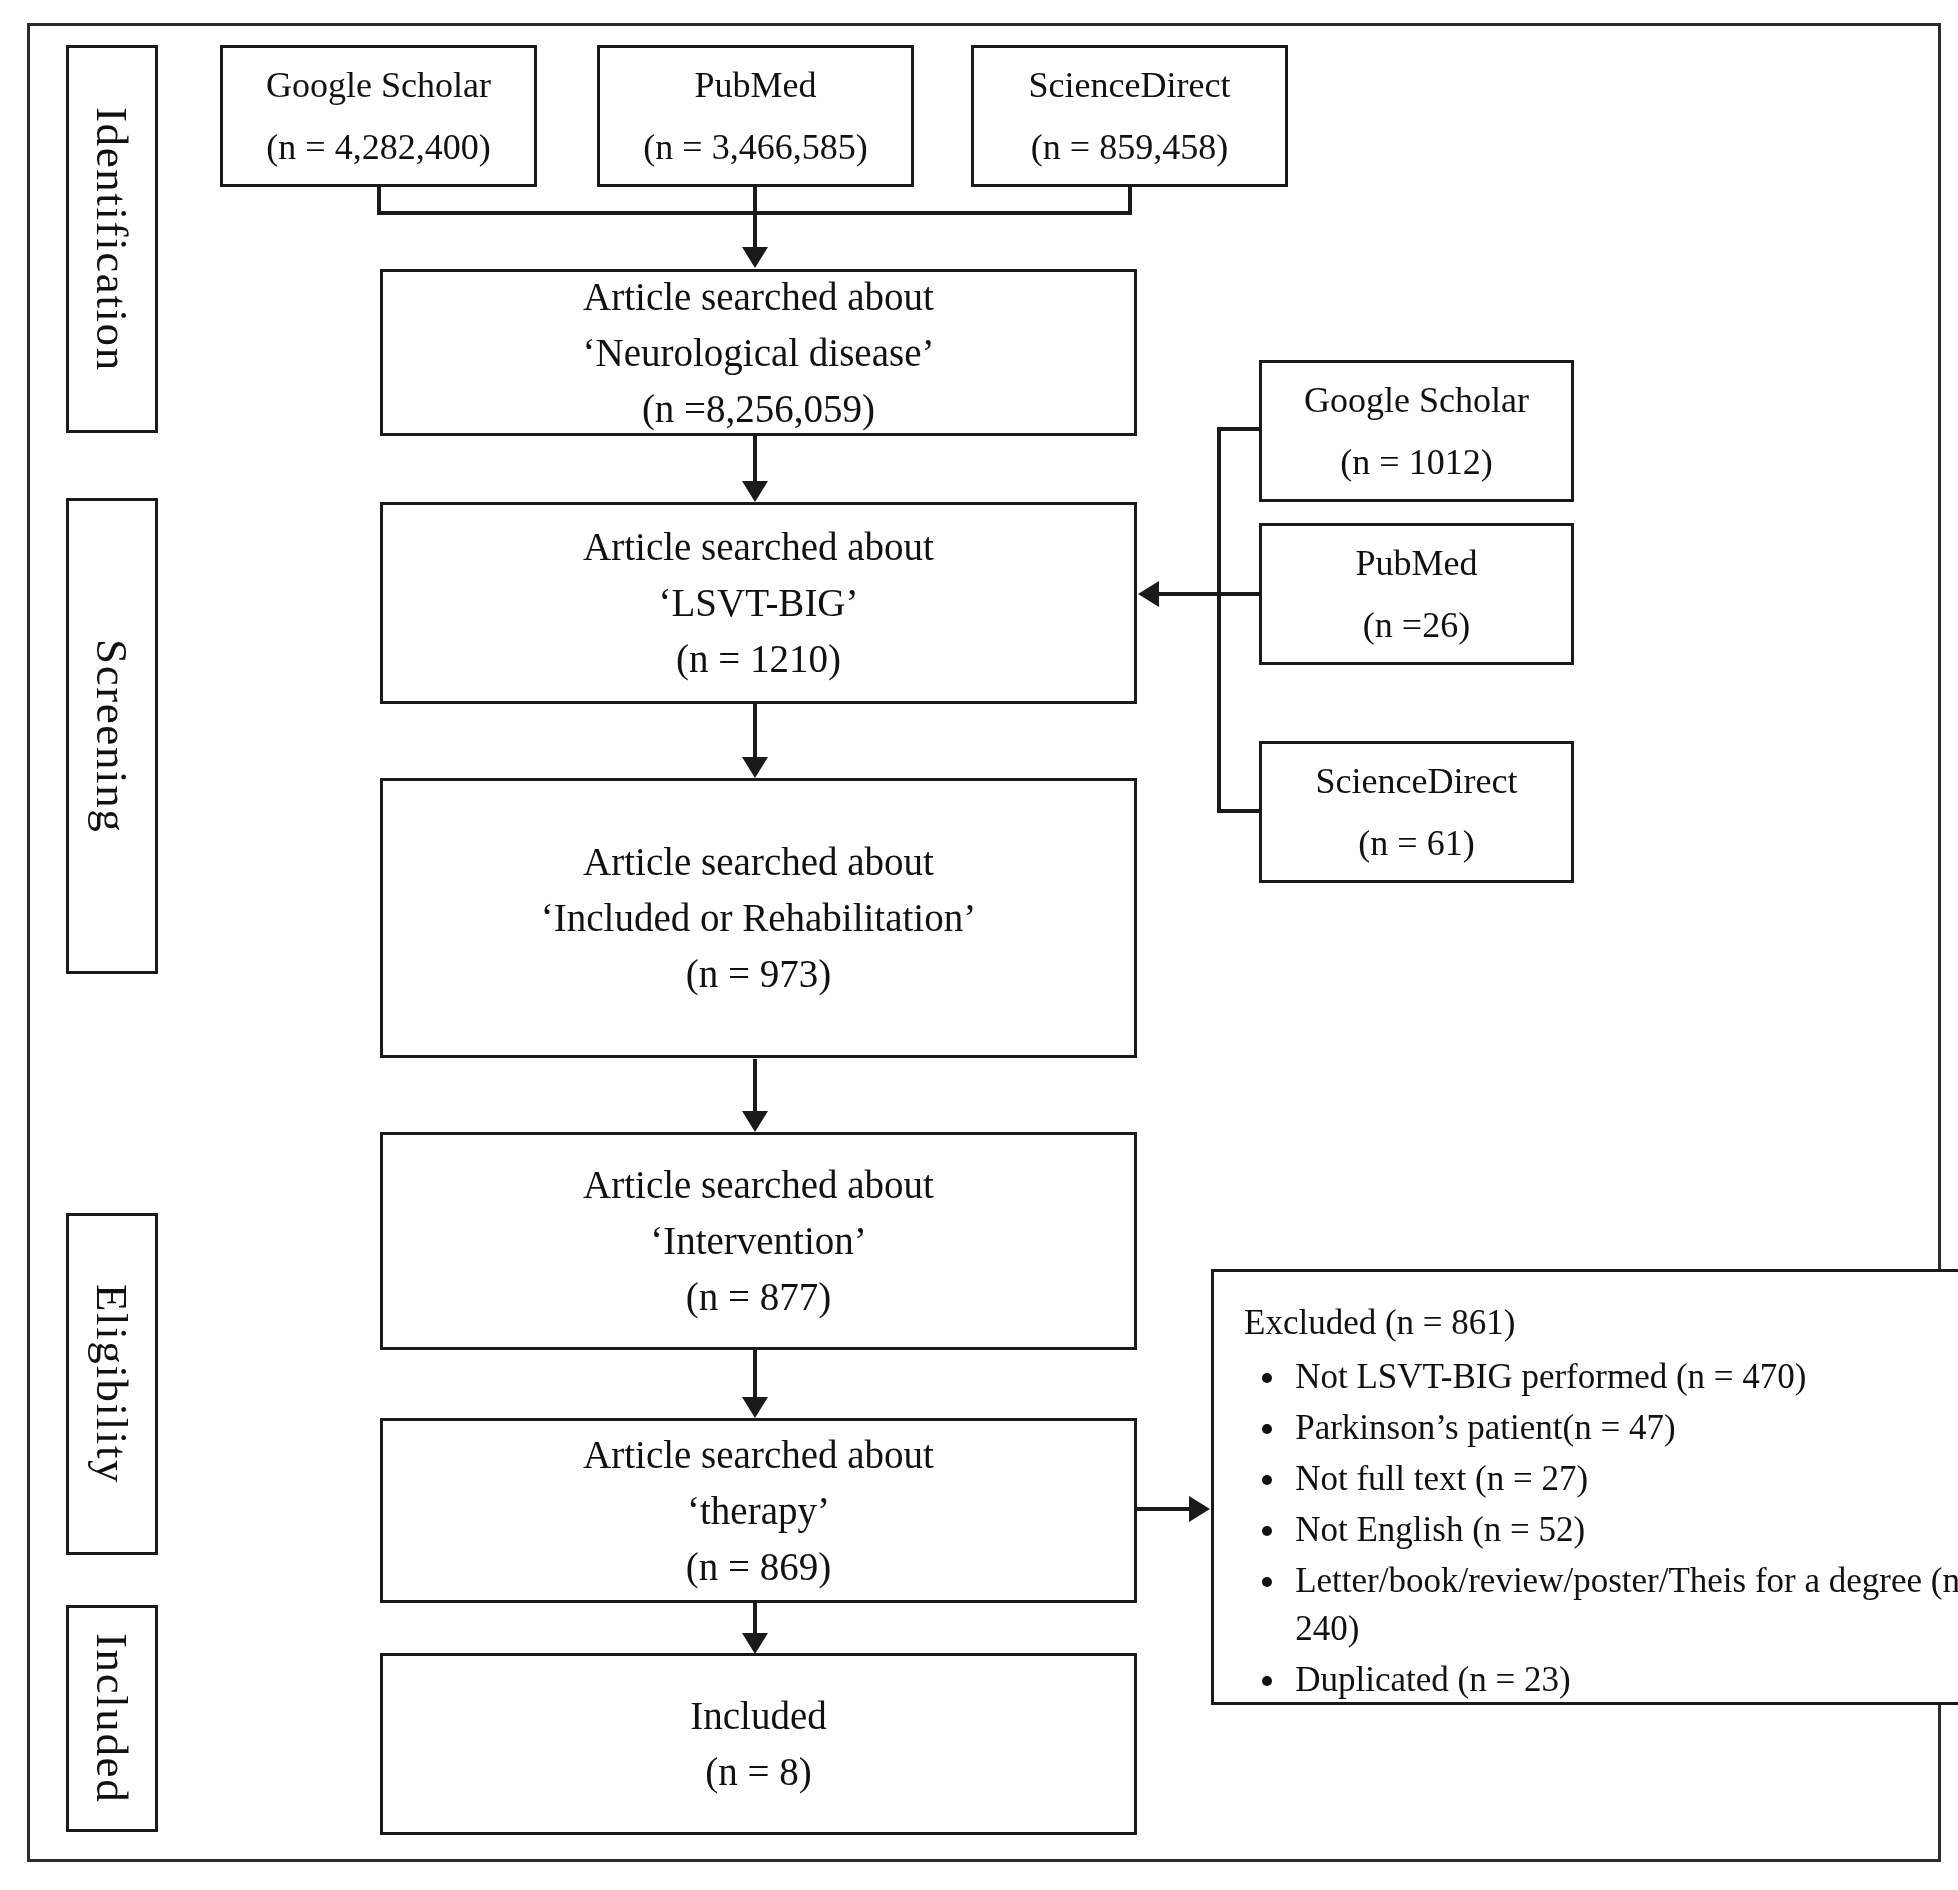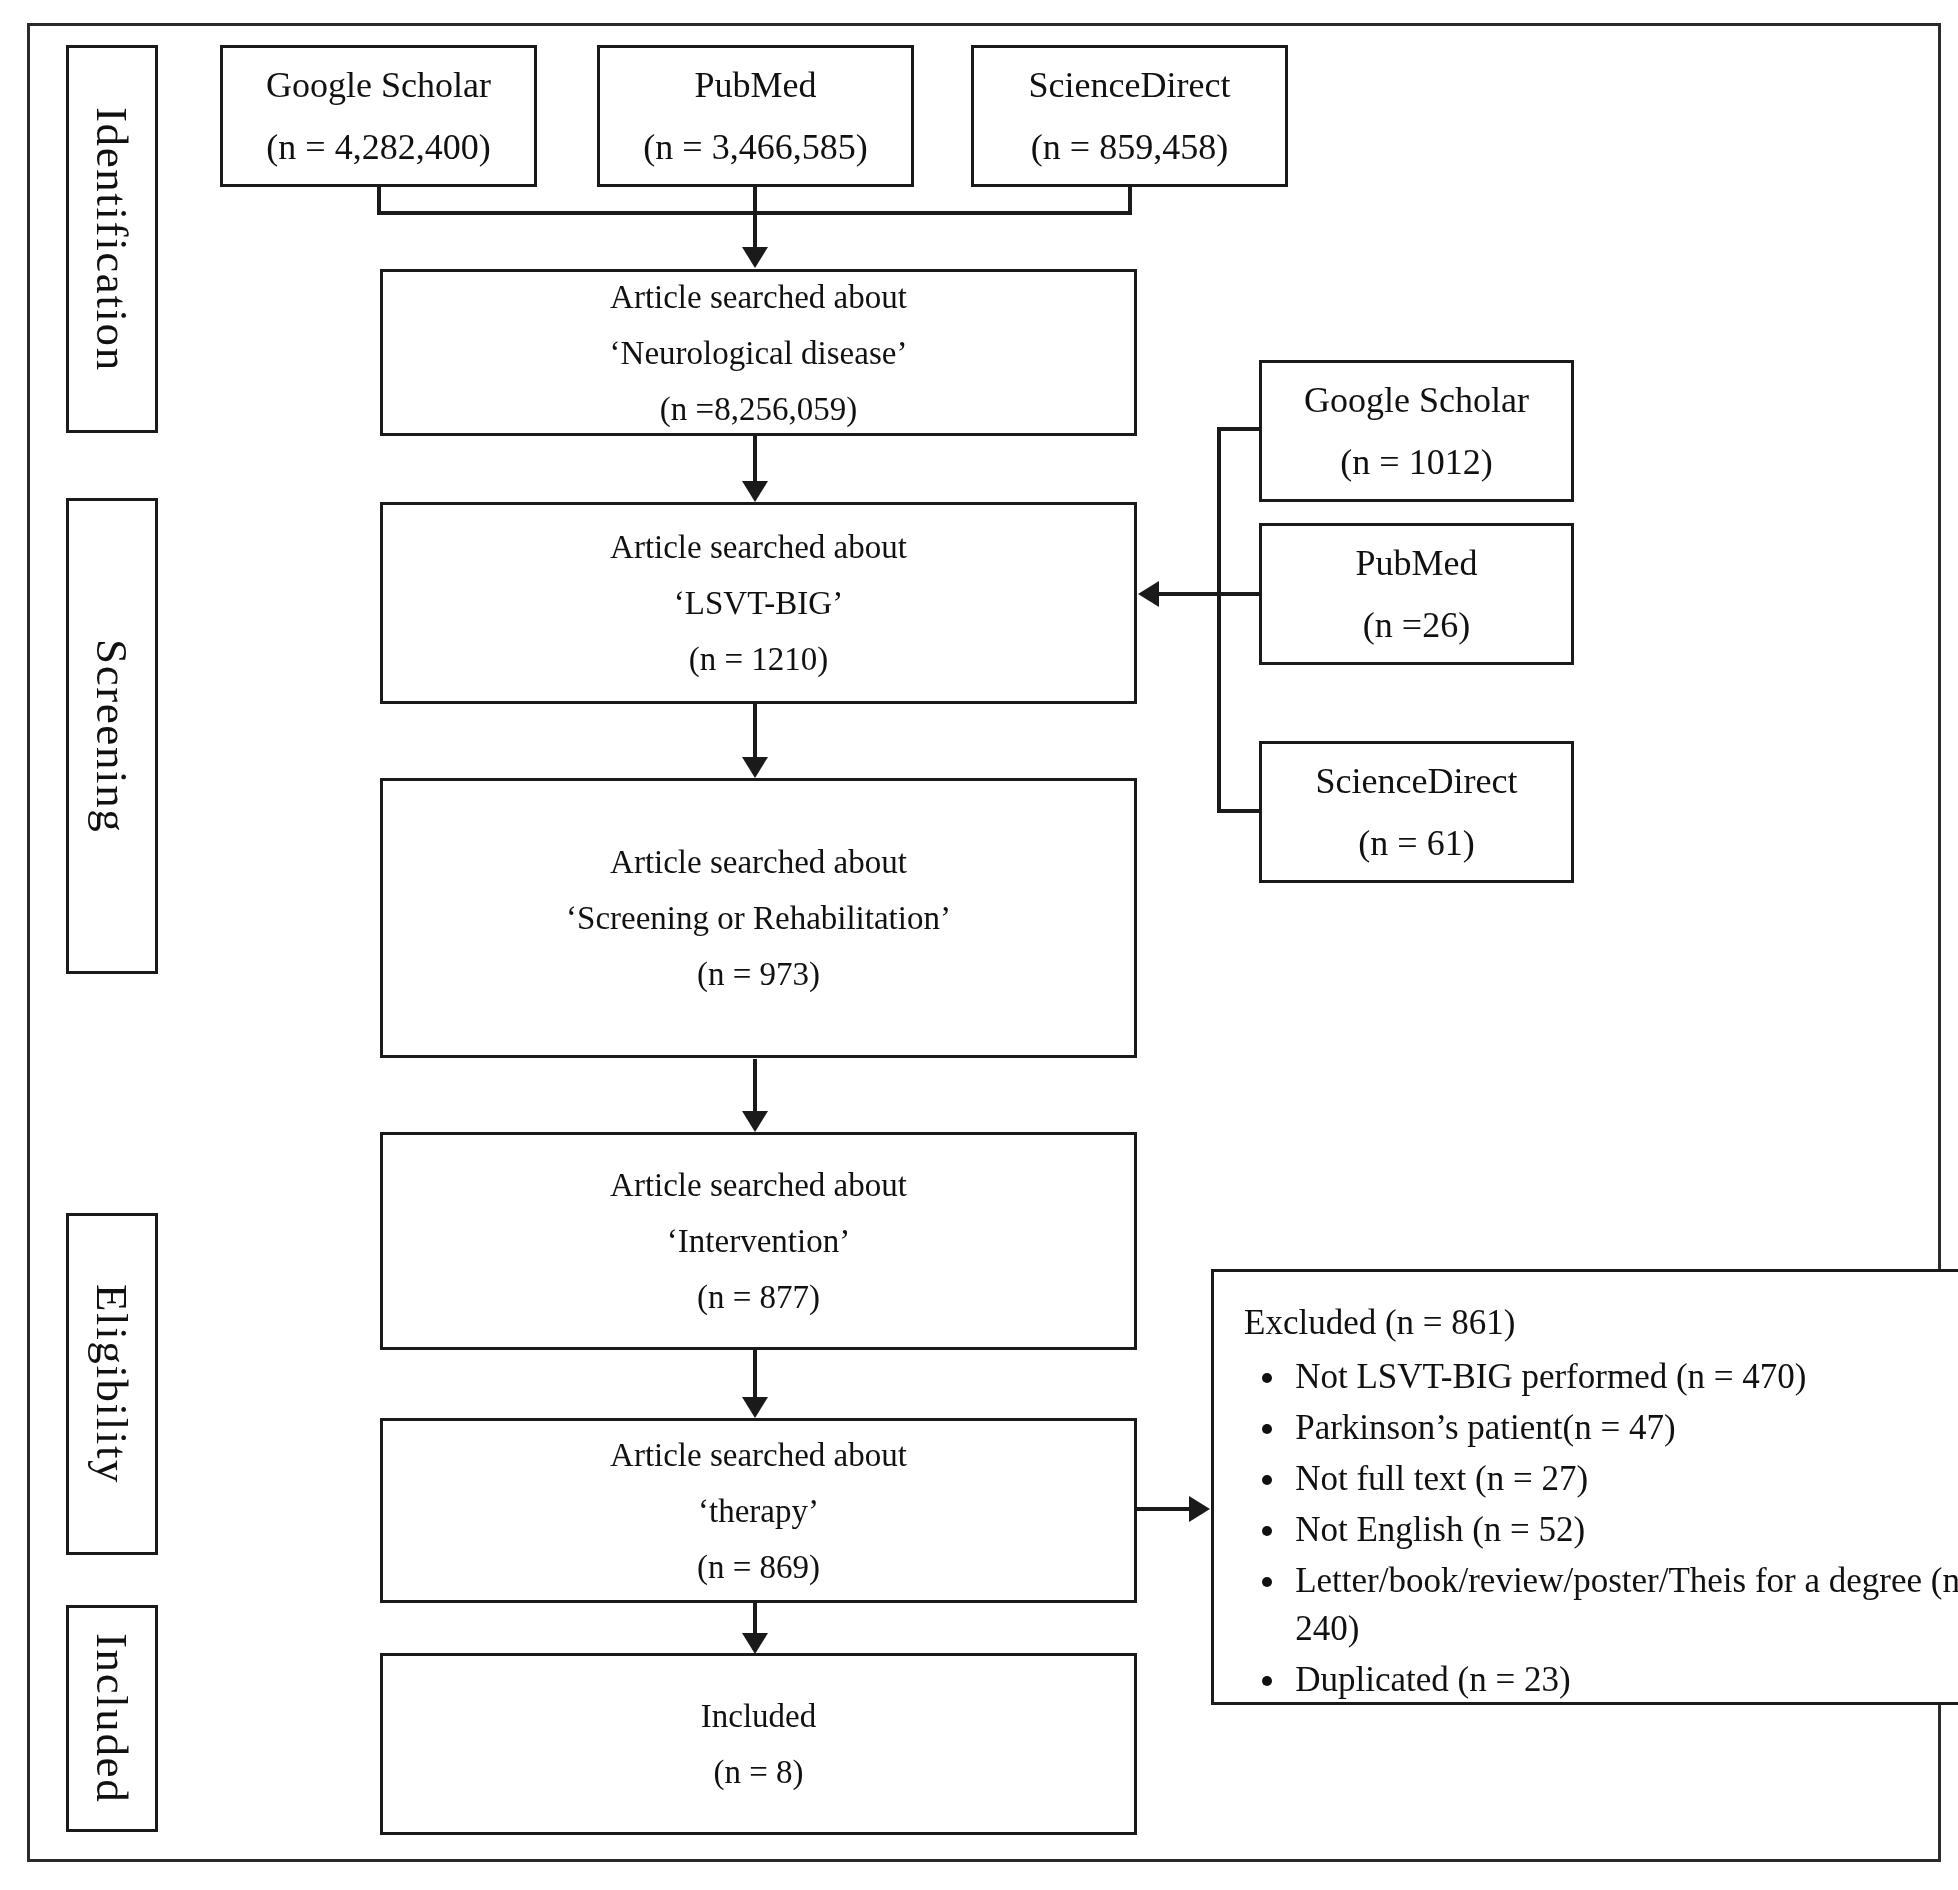--- a/index.html
+++ b/index.html
@@ -20,21 +20,21 @@
     position:absolute;
     border:3.9px solid #1a1a1a;
     background:#ffffff;
     display:flex;
     flex-direction:column;
     align-items:center;
     justify-content:center;
     box-sizing:border-box;
   }
   .src-line { font-size:36px; line-height:62px; white-space:nowrap; }
-  .flow-line { font-size:33px; line-height:56px; white-space:nowrap; }
+  .flow-line { font-size:39px; line-height:56px; white-space:nowrap; }
   .stage {
     position:absolute;
     left:66px; width:92px;
     border:3.1px solid #1a1a1a;
     background:#ffffff;
     display:flex; align-items:center; justify-content:center;
     box-sizing:border-box;
   }
   .vtext {
     writing-mode:vertical-rl;
@@ -135,21 +135,21 @@
     <span class="flow-line">Article searched about</span>
     <span class="flow-line">‘LSVT-BIG’</span>
     <span class="flow-line">(n = 1210)</span>
   </div>
 
   <div class="vshaft" style="left:753px; top:704px; height:54px;"></div>
   <div class="head-down" style="left:742px; top:757px;"></div>
 
   <div class="box" style="left:380px; top:778px; width:757px; height:280px;">
     <span class="flow-line">Article searched about</span>
-    <span class="flow-line">‘Screening or Rehabilitation’</span>
+    <span class="flow-line">‘Included or Rehabilitation’</span>
     <span class="flow-line">(n = 973)</span>
   </div>
 
   <div class="vshaft" style="left:753px; top:1059px; height:54px;"></div>
   <div class="head-down" style="left:742px; top:1111px;"></div>
 
   <div class="box" style="left:380px; top:1132px; width:757px; height:218px;">
     <span class="flow-line">Article searched about</span>
     <span class="flow-line">‘Intervention’</span>
     <span class="flow-line">(n = 877)</span>

